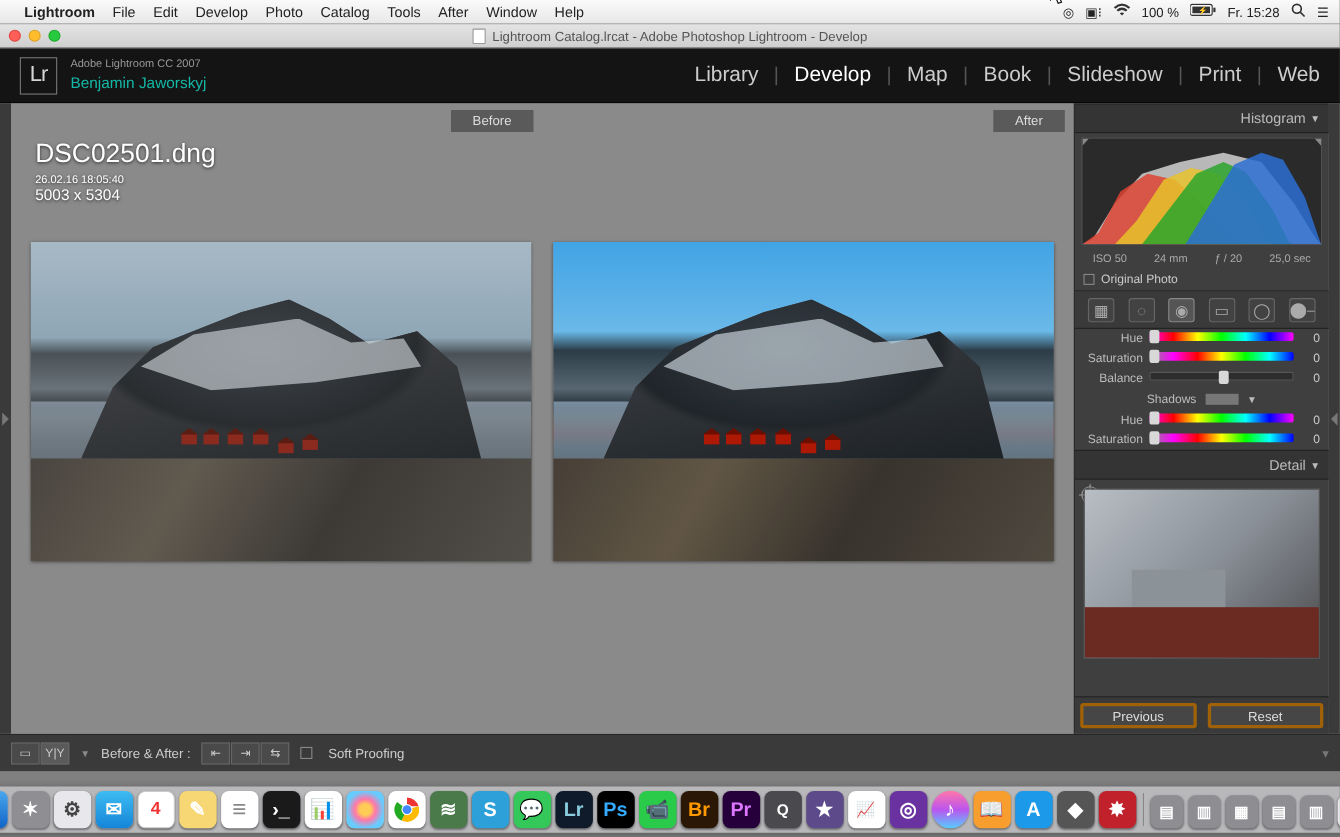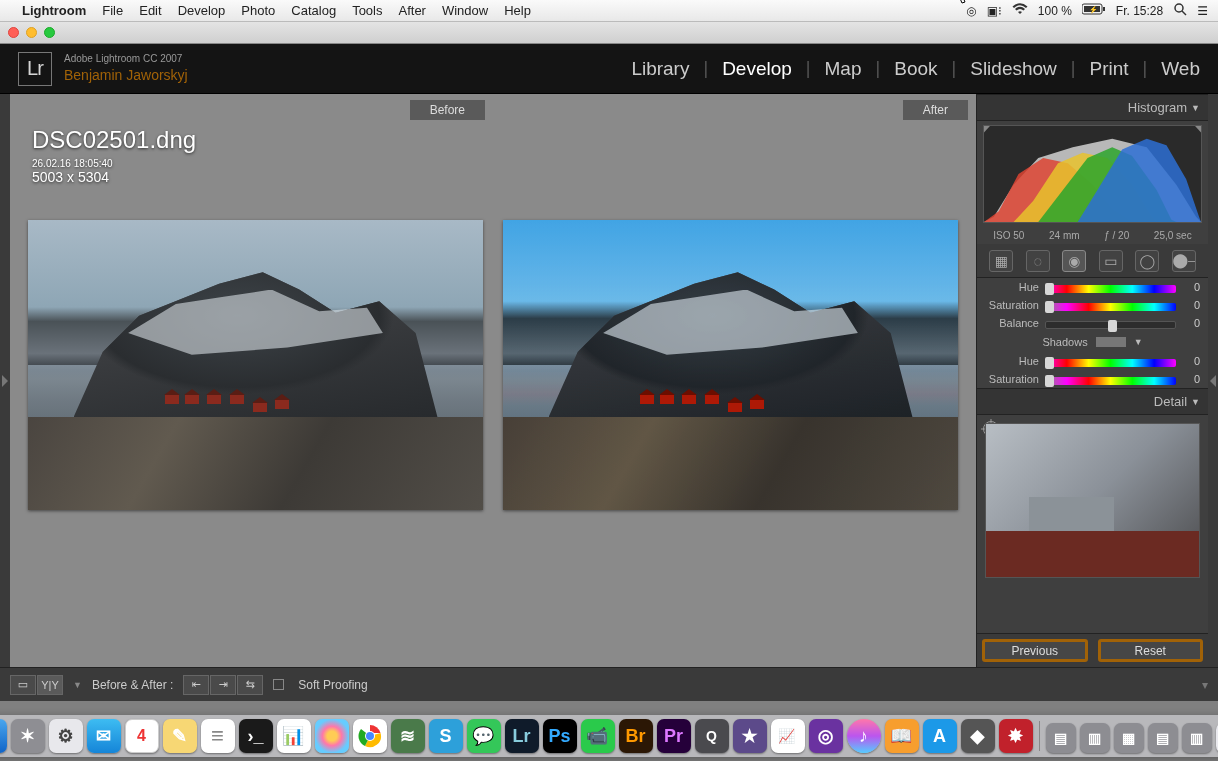--- a/index.html
+++ b/index.html
@@ -25,21 +25,21 @@
 .doc-icon { width: 12px; height: 14px; background: #fff; border: 1px solid #999; border-radius: 1px; }
 
 
 .app { background: #1a1a1a; height: calc(100% - 22px - 22px - 60px); display: flex; flex-direction: column; }
 
 
 .lr-top { height: 50px; background: #141414; display: flex; align-items: center; padding: 0 18px; border-bottom: 1px solid #000; }
 .lr-logo { width: 34px; height: 34px; border: 1px solid #777; display: flex; align-items: center; justify-content: center; margin-right: 12px; }
 .lr-logo span { font-family: "Segoe UI", Arial; font-size: 20px; color: #d6d6d6; font-weight: 300; letter-spacing: -1px; }
 .lr-id { color: #999; font-size: 10px; line-height: 1.35; }
-.lr-id .user { color: #a16207; font-size: 14px; }
+.lr-id .user { color: #14b8a6; font-size: 14px; }
 .lr-top .spacer { flex: 1; }
 .modules { display: flex; align-items: center; gap: 12px; }
 .modules .mod { color: #ccc; font-size: 19px; font-weight: 300; cursor: pointer; }
 .modules .mod.active { color: #fff; font-weight: 400; }
 .modules .sep { color: #555; font-size: 18px; margin: 0 2px; }
 
 
 .work { flex: 1; display: flex; background: #969696; position: relative; }
 .left-handle, .right-handle-out { width: 10px; background: #3a3a3a; display:flex; align-items:center; justify-content:center;}
 .left-handle::after, .right-handle-out::after { content:''; width:0; height:0; }
@@ -75,21 +75,21 @@
 .histogram-box { height: 98px; background: #2a2a2a; margin: 4px 6px; position: relative; border: 1px solid #555; }
 .histo-svg { width:100%; height:100%; }
 .histo-meta { display: flex; justify-content: space-around; padding: 3px 4px; font-size: 10px; color: #aaa; }
 .orig-photo { padding: 4px 8px; display:flex; align-items:center; gap:6px; border-bottom:1px solid #222; }
 .orig-photo .chk { width:10px; height:10px; border:1px solid #888; }
 
 .tool-strip { height: 34px; background: #3a3a3a; display: flex; align-items: center; justify-content: space-around; padding: 0 6px; border-bottom:1px solid #222;}
 .tool-strip .t { width: 24px; height: 22px; border:1px solid #666; border-radius:3px; display:flex; align-items:center; justify-content:center; color:#aaa; font-size:14px; background:#424242;}
 .tool-strip .t.active{ background:#555; border-color:#888; }
 
-.slider-row { display: flex; align-items: flex-end; padding: 3px 8px; gap: 6px; }
+.slider-row { display: flex; align-items: flex-start; padding: 3px 8px; gap: 6px; }
 .slider-row .lbl { width: 54px; text-align: right; font-size: 11px; color: #bbb; }
 .slider-row .track { flex: 1; height: 8px; border-radius: 2px; position: relative; }
 .slider-row .track.hue { background: linear-gradient(90deg,#f0f,#f00,#ff0,#0f0,#0ff,#00f,#f0f); }
 .slider-row .track.sat { background: linear-gradient(90deg,#888,#f0f,#f00,#ff0,#0f0,#0ff,#00f); }
 .slider-row .track.plain { background: #2d2d2d; border: 1px solid #555; }
 .slider-row .thumb { position: absolute; top: -2px; width: 9px; height: 12px; background: #d8d8d8; border-radius: 2px; left: 0%; }
 .slider-row .val { width: 18px; text-align: right; color: #ccc; }
 .subhdr { text-align: center; color: #bbb; padding: 4px 0; display:flex; align-items:center; justify-content:center; gap:8px;}
 .subhdr .box { width:30px; height:10px; background:#777;}
 
@@ -158,20 +158,24 @@
     <span>☰</span>
   </div>
 </div>
 
 <div class="window-titlebar">
   <div class="traffic-lights">
     <div class="tl-red"></div>
     <div class="tl-yellow"></div>
     <div class="tl-green"></div>
   </div>
+  <div class="window-title">
+    <div class="doc-icon"></div>
+    <span>Lightroom Catalog.lrcat - Adobe Photoshop Lightroom - Develop</span>
+  </div>
 </div>
 
 <div class="app">
   <div class="lr-top">
     <div class="lr-logo">
         <span>Lr</span>
       </div>
     <div class="lr-id">
       <div>Adobe Lightroom CC 2007</div>
       <div class="user">Benjamin Jaworskyj</div>
@@ -257,20 +261,24 @@
           <polygon points="95,90 115,60 140,22 165,12 185,18 205,50 218,85 220,90" fill="#2d6fd4" opacity=".85"></polygon>
           <polygon points="0,0 6,0 0,6" fill="#888"></polygon>
             <polygon points="220,0 214,0 220,6" fill="#888"></polygon>
         </svg>
       </div>
       <div class="histo-meta">
         <span>ISO 50</span>
         <span>24 mm</span>
         <span>ƒ / 20</span>
         <span>25,0 sec</span>
+      </div>
+      <div class="orig-photo">
+        <div class="chk"></div>
+        <span>Original Photo</span>
       </div>
       <div class="tool-strip">
         <div class="t">▦</div>
         <div class="t">◌</div>
         <div class="t active">◉</div>
         <div class="t">▭</div>
         <div class="t">◯</div>
         <div class="t">⬤⎯</div>
       </div>
 

